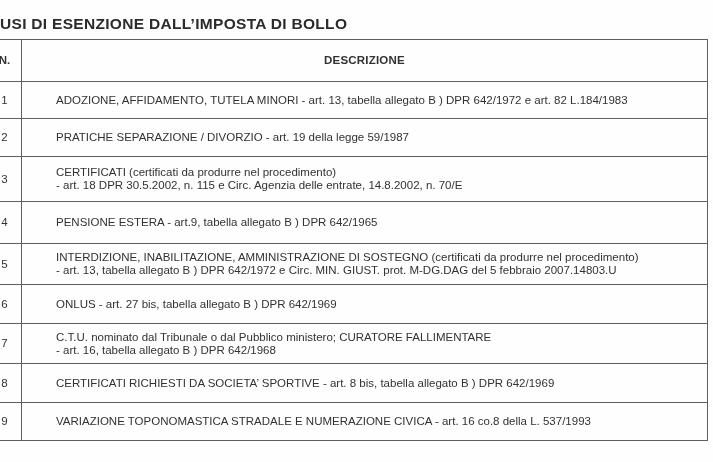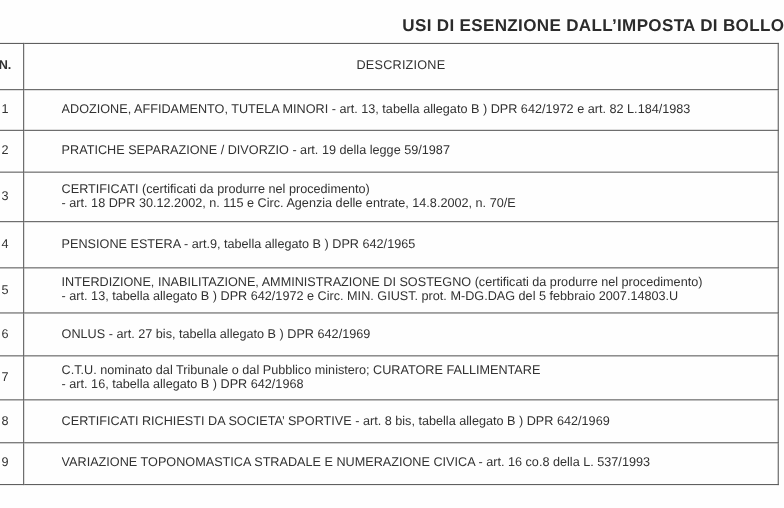--- a/index.html
+++ b/index.html
@@ -10,21 +10,21 @@
     position: relative;
     background: #fefefe;
     font-family: "Liberation Sans", "DejaVu Sans", sans-serif;
     color: #2f2f2f;
   }
   .doc-title {
     position: absolute;
     top: 15px;
     left: 0;
     width: 100%;
-    text-align: right;
+    text-align: left;
     font-size: 15.5px;
     font-weight: bold;
     letter-spacing: 0.3px;
     color: #2b2b2b;
   }
   table.exemptions {
     position: absolute;
     top: 39px;
     left: -13px;
     width: 721px;
@@ -36,21 +36,21 @@
     padding: 0;
     vertical-align: middle;
     font-size: 11.5px;
     line-height: 13px;
     color: #323232;
   }
   col.num-col { width: 34px; }
   th.num-head, td.num-cell { text-align: center; }
   th.desc-head {
     text-align: center;
-    font-weight: normal;
+    font-weight: bold;
     font-size: 11.5px;
     letter-spacing: 0.2px;
   }
   td.desc-cell { padding-left: 9px; padding-right: 6px; }
   
   tr.rh42 { height: 42px; }
   tr.rh41 { height: 41px; }
   tr.rh40 { height: 40px; }
   tr.rh39 { height: 39px; }
   tr.rh38 { height: 38px; }
@@ -85,21 +85,21 @@
       <td class="num-cell">2</td>
       <td class="desc-cell">
         <div class="desc-line">PRATICHE SEPARAZIONE / DIVORZIO - art. 19 della legge 59/1987</div>
       </td>
     </tr>
 
     <tr class="rh45">
       <td class="num-cell">3</td>
       <td class="desc-cell">
         <div class="desc-line">CERTIFICATI (certificati da produrre nel procedimento)</div>
-        <div class="desc-line">- art. 18 DPR 30.12.2002, n. 115 e Circ. Agenzia delle entrate, 14.8.2002, n. 70/E</div>
+        <div class="desc-line">- art. 18 DPR 30.5.2002, n. 115 e Circ. Agenzia delle entrate, 14.8.2002, n. 70/E</div>
       </td>
     </tr>
 
     <tr class="rh42">
       <td class="num-cell">4</td>
       <td class="desc-cell">
         <div class="desc-line">PENSIONE ESTERA - art.9, tabella allegato B ) DPR 642/1965</div>
       </td>
     </tr>
 

